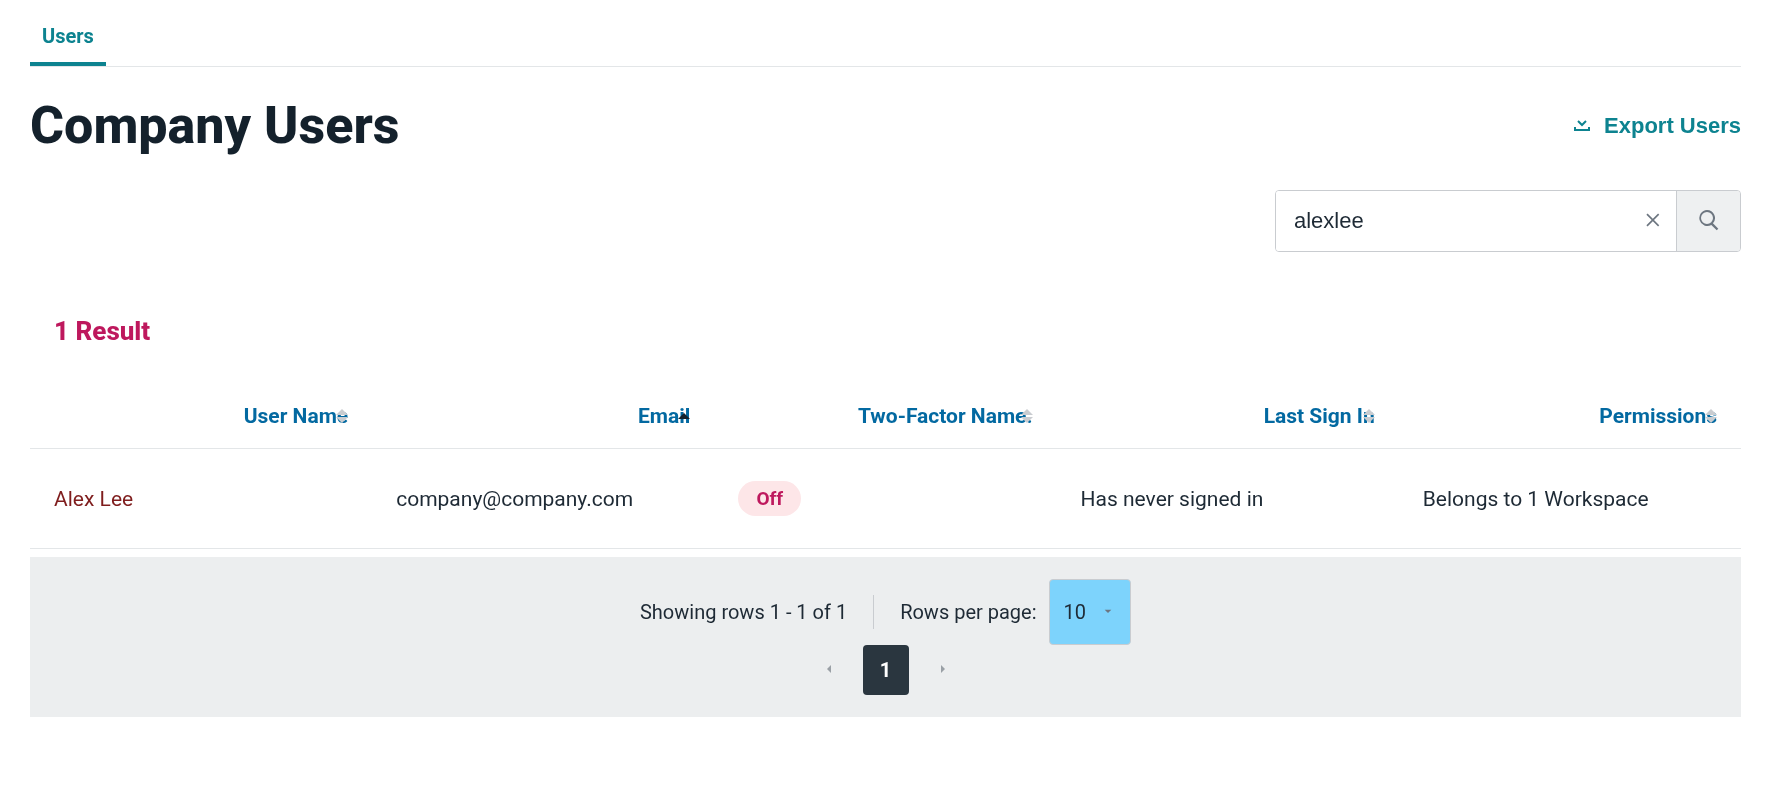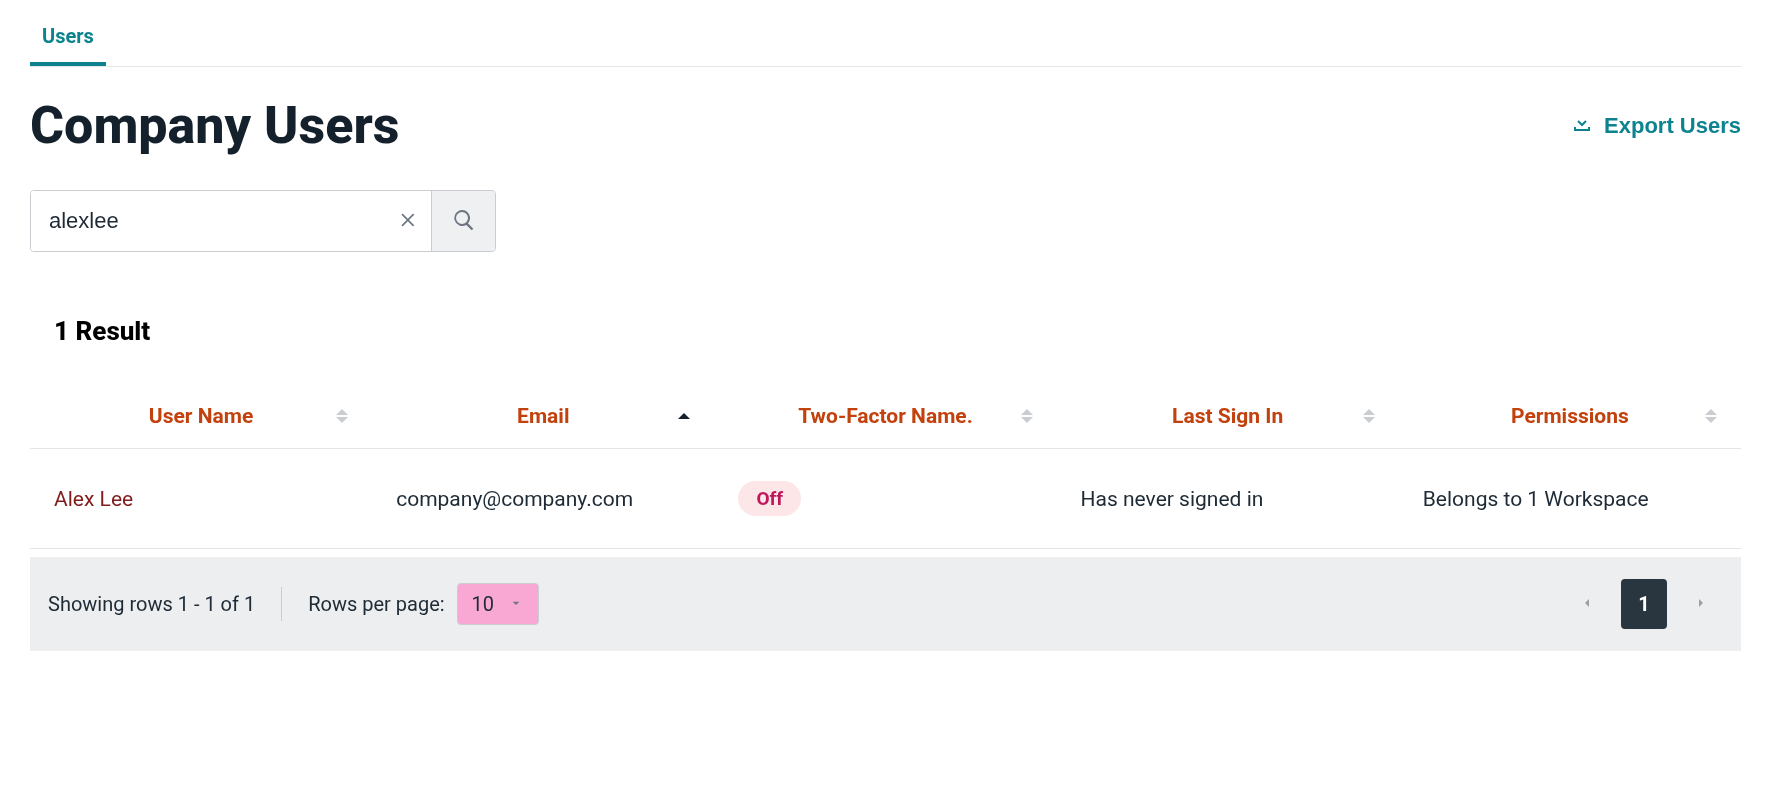--- a/index.html
+++ b/index.html
@@ -58,21 +58,21 @@
     background: #0d8390;
     color: #fff;
     font-weight: 700;
     font-size: 22px;
     padding: 14px 28px;
     border: none;
     cursor: pointer;
   }
   .search-row {
     display: flex;
-    justify-content: flex-start;
+    justify-content: flex-end;
     margin-top: 34px;
   }
   .search-group {
     display: flex;
     align-items: stretch;
     border: 1px solid #c9ccd0;
     border-radius: 4px;
     overflow: hidden;
     height: 62px;
     width: 466px;
@@ -104,32 +104,32 @@
     display: flex;
     align-items: center;
     justify-content: center;
   }
   .search-btn svg { width: 24px; height: 24px; fill: #6d7680; }
   .results-count {
     font-size: 26px;
     font-weight: 800;
     margin-top: 64px;
     margin-left: 24px;
-    color: #000000;
+    color: #be185d;
   }
   .table {
     width: 100%;
     margin-top: 38px;
     border-collapse: collapse;
   }
   .table th {
-    text-align: center;
+    text-align: right;
     font-size: 21px;
     font-weight: 700;
-    color: #c2410c;
+    color: #0369a1;
     padding: 20px 24px;
     border-bottom: 1px solid #e3e6e8;
     position: relative;
   }
   .sort-icons {
     position: absolute;
     right: 24px;
     top: 50%;
     transform: translateY(-50%);
     display: flex;
@@ -166,43 +166,44 @@
     padding: 6px 18px;
     border-radius: 999px;
   }
   .footer {
     display: flex;
     align-items: center;
     justify-content: space-between;
     background: #eceeef;
     padding: 22px 18px;
     margin-top: 8px;
+    flex-direction: column;
   }
   .footer-left {
     display: flex;
     align-items: center;
     gap: 26px;
     font-size: 20px;
     color: #1e2a35;
   }
   .divider {
     width: 1px;
     height: 34px;
     background: #c9ccd0;
   }
   .rows-select {
     display: inline-flex;
     align-items: center;
     gap: 12px;
   }
   .select-box {
-    background: #f9a8d4;
+    background: #7dd3fc;
     border: 1px solid #c9ccd0;
     border-radius: 4px;
-    padding: 8px 14px;
+    padding: 20px 14px;
     display: inline-flex;
     align-items: center;
     gap: 14px;
     font-size: 20px;
     cursor: pointer;
   }
   .select-box svg { width: 16px; height: 16px; fill: #6d7680; }
   .pager {
     display: flex;
     align-items: center;

